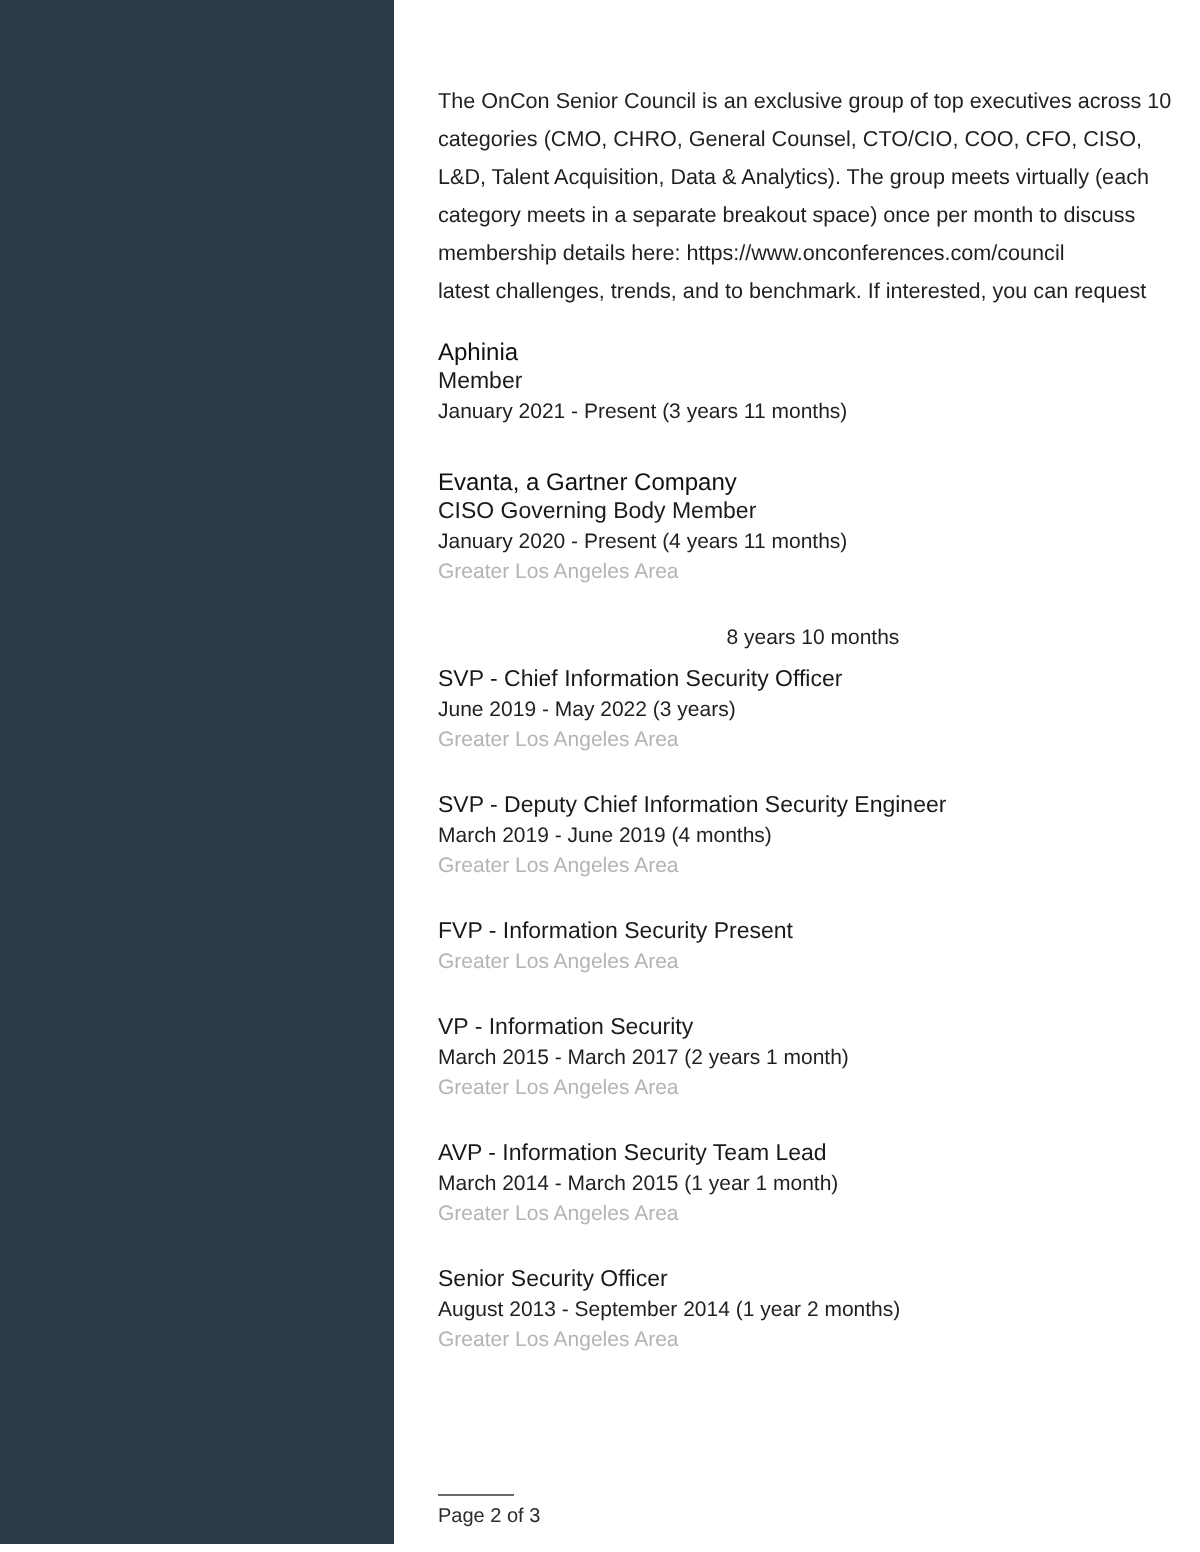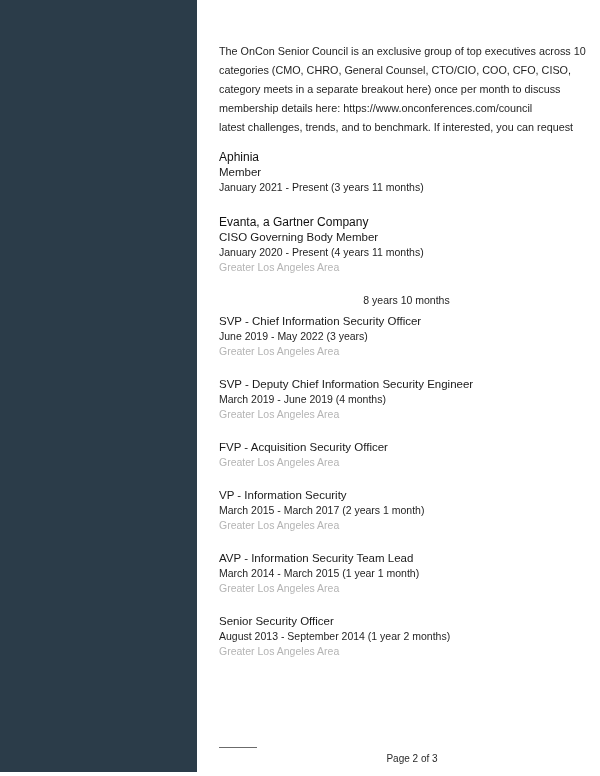--- a/index.html
+++ b/index.html
@@ -81,42 +81,43 @@
   .footer-divider {
     position: absolute;
     left: 219px;
     top: 747px;
     width: 38px;
     height: 0;
     border-top: 1px solid #6b6b6b;
   }
   .page-footer {
     position: absolute;
-    left: 231px;
+    left: 219px;
     top: 752px;
     width: 362px;
-    text-align: center;
+    text-align: left;
     font-size: 10px;
     line-height: 13px;
     color: #2a2a2a;
   }
 </style>
 </head>
 <body>
 
 <div class="page">
 
   <div class="sidebar"></div>
 
   <div class="content">
 
     <div class="intro">
       <div class="intro-line">The OnCon Senior Council is an exclusive group of top executives across 10</div>
       <div class="intro-line">categories (CMO, CHRO, General Counsel, CTO/CIO, COO, CFO, CISO,</div>
-      <div class="intro-line">category meets in a separate breakout here) once per month to discuss</div>
+      <div class="intro-line">L&amp;D, Talent Acquisition, Data &amp; Analytics). The group meets virtually (each</div>
+      <div class="intro-line">category meets in a separate breakout space) once per month to discuss</div>
       <div class="intro-line">membership details here: https://www.onconferences.com/council</div>
       <div class="intro-line">latest challenges, trends, and to benchmark. If interested, you can request</div>
     </div>
 
     <section class="exp-group">
       <div class="company">Aphinia</div>
       <div class="role">
         <div class="role-title">Member</div>
         <div class="role-dates">January 2021 - Present (3 years 11 months)</div>
 
@@ -141,21 +142,21 @@
         <div class="role-location">Greater Los Angeles Area</div>
       </div>
 
       <div class="role">
         <div class="role-title">SVP - Deputy Chief Information Security Engineer</div>
         <div class="role-dates">March 2019 - June 2019 (4 months)</div>
         <div class="role-location">Greater Los Angeles Area</div>
       </div>
 
       <div class="role">
-        <div class="role-title">FVP - Acquisition Security Officer</div>
+        <div class="role-title">FVP - Information Security Present</div>
         <div class="role-location">Greater Los Angeles Area</div>
       </div>
 
       <div class="role">
         <div class="role-title">VP - Information Security</div>
         <div class="role-dates">March 2015 - March 2017 (2 years 1 month)</div>
         <div class="role-location">Greater Los Angeles Area</div>
       </div>
 
       <div class="role">

